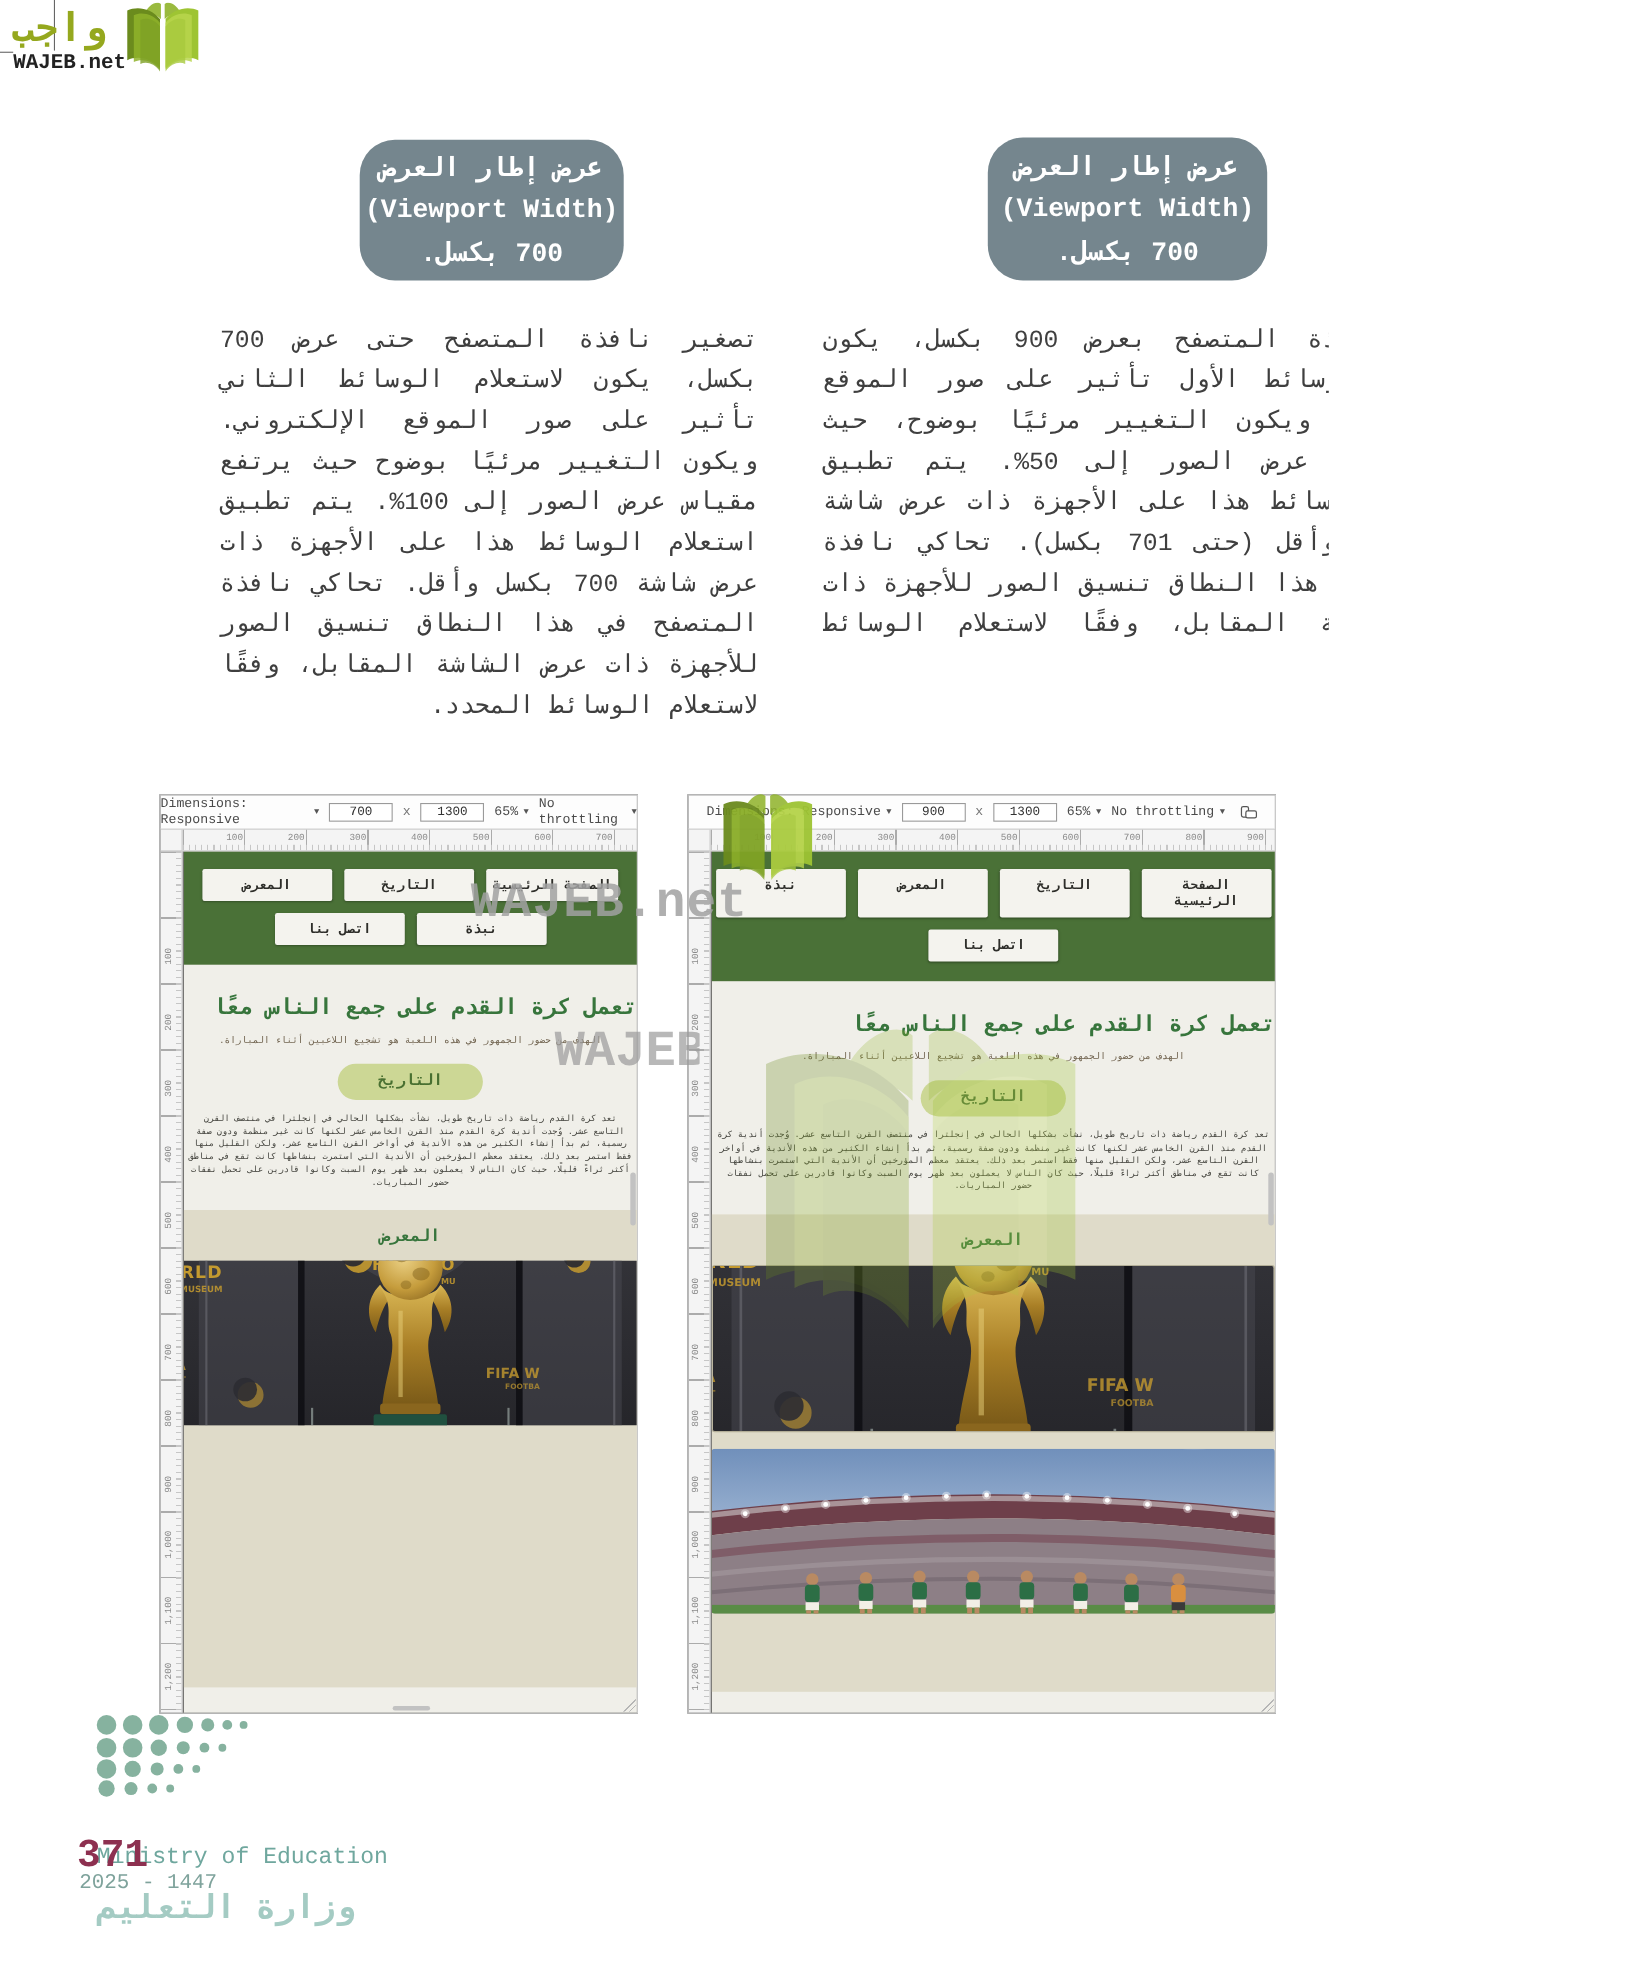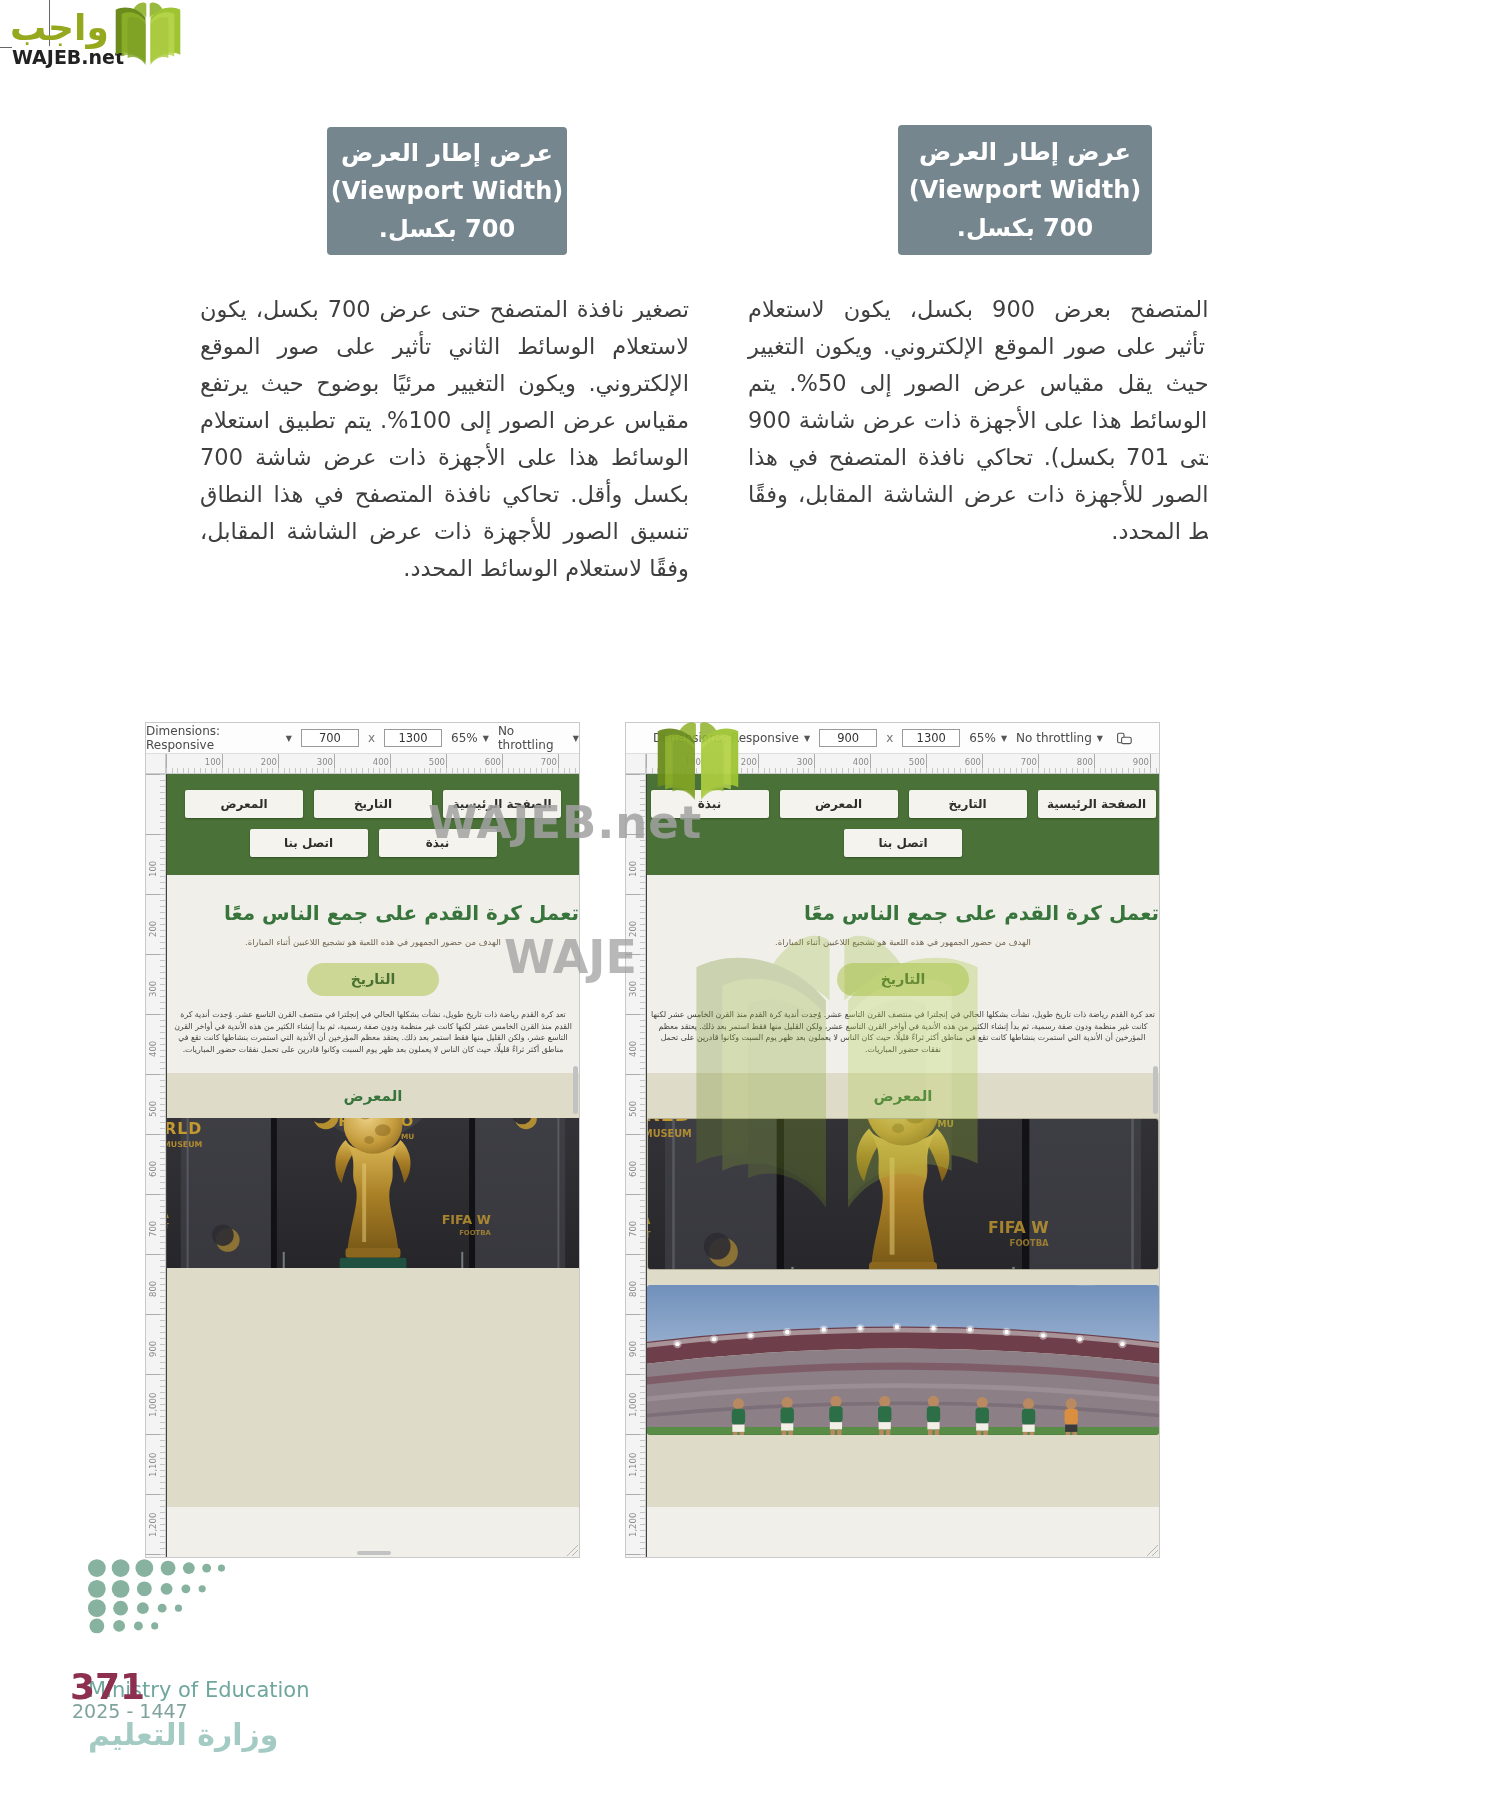--- a/index.html
+++ b/index.html
@@ -1,27 +1,27 @@
 <!DOCTYPE html>
 <html lang="ar"><head>
 <meta charset="utf-8">
 <style>
   html,body{margin:0;padding:0;background:#ffffff;}
   body{font-family:"DejaVu Sans","Liberation Sans",sans-serif;}
-  .page{position:relative;width:1208px;height:1800px;background:#fff;overflow:hidden;}
+  .page{position:relative;width:1208px;height:1800px;background:#fff;overflow:hidden;font-family:Liberation Mono, monospace;}
 
   
   .brand-ar{position:absolute;left:10px;top:10px;font-size:36px;font-weight:bold;color:#95a81e;line-height:1;}
   .brand-en{position:absolute;left:12px;top:46px;font-size:19px;font-weight:bold;color:#222;}
   .brand-book{position:absolute;left:102px;top:2px;width:92px;height:68px;}
   .crop-v{position:absolute;left:49px;top:0;width:1px;height:46px;background:#666;}
   .crop-h{position:absolute;left:0;top:47px;width:12px;height:1px;background:#666;}
 
   
-  .callout{position:absolute;background:#75868e;border-radius:4px;color:#fff;text-align:center;
+  .callout{position:absolute;background:#75868e;border-radius:32px;color:#fff;text-align:center;
     font-weight:bold;display:flex;flex-direction:column;justify-content:center;gap:10px;font-size:24px;direction:rtl;}
   .callout-700{left:327px;top:127px;width:240px;height:128px;}
   .callout-900{left:898px;top:125px;width:254px;height:130px;}
 
   
   .lead-para{position:absolute;direction:rtl;text-align:justify;font-size:22.5px;line-height:37px;color:#3f3f3f;}
   .lead-900{left:748px;top:291px;width:602px;}
   .lead-700{left:200px;top:291px;width:489px;}
 
   

